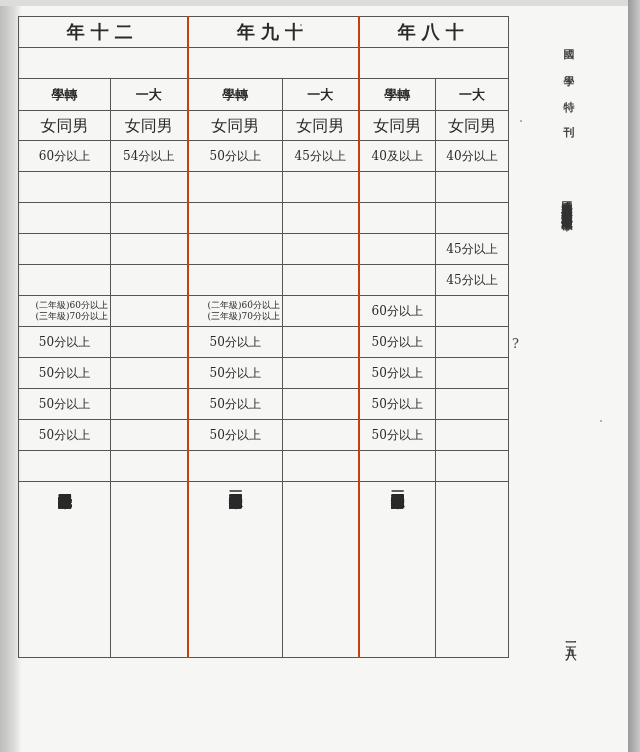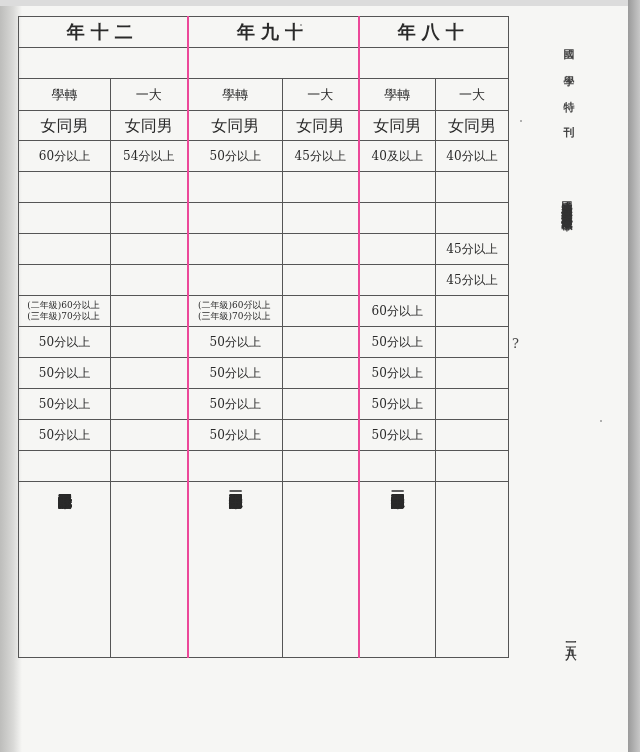--- a/index.html
+++ b/index.html
@@ -3,27 +3,27 @@
 <meta charset="utf-8">
 <style>
   html,body{margin:0;padding:0;}
   body{width:640px;height:752px;background:#e9e9e7;position:relative;overflow:hidden;font-family:"DejaVu Serif","Liberation Serif",serif;color:#2a2a2a;}
   .page{position:absolute;left:0;top:6px;width:628px;height:746px;background:#f6f6f4;}
   .leftshade{position:absolute;left:0;top:6px;width:22px;height:746px;background:linear-gradient(90deg,#bdbdbb 0%,#d9d9d7 60%,rgba(246,246,244,0) 100%);}
   .rightedge{position:absolute;left:628px;top:0;width:12px;height:752px;background:linear-gradient(90deg,#9a9a9a,#c8c8c8);}
   .topbar{position:absolute;left:0;top:0;width:640px;height:6px;background:#dcdcdc;}
   table.grid{position:absolute;left:18px;top:16px;border-collapse:collapse;table-layout:fixed;width:490px;}
   table.grid td{border:1px solid #555;padding:0;text-align:center;vertical-align:middle;font-size:12px;line-height:1;height:30px;overflow:hidden;white-space:nowrap;}
-  table.grid td.gsep{border-left:2px solid #ec4899;}
+  table.grid td.gsep{border-left:2px solid #c2410c;}
   table.grid tr.year td{height:30px;font-size:18px;letter-spacing:6px;font-weight:bold;}
   table.grid tr.blank td{height:30px;}
-  table.grid tr.sub td{height:31px;font-size:13px;font-weight:normal;margin-left:48px;}
+  table.grid tr.sub td{height:31px;font-size:13px;font-weight:bold;margin-left:48px;}
   table.grid tr.sex td{height:29px;font-size:16px;}
   table.grid tr.d td{height:30px;}
-  table.grid td.two{font-size:9px;line-height:11px;text-align:center;padding-right:2px;white-space:normal;}
+  table.grid td.two{font-size:9px;line-height:11px;text-align:right;padding-right:2px;white-space:normal;}
   table.grid tr.notes td{height:175px;vertical-align:top;}
   .vnote{writing-mode:vertical-rl;font-size:13px;line-height:16px;letter-spacing:0px;height:170px;margin:2px auto 0 auto;text-align:left;font-weight:bold;}
   .side-title{position:absolute;left:560px;top:40px;writing-mode:vertical-rl;font-size:11px;letter-spacing:26px;color:#444;font-weight:bold;}
   .side-sub{position:absolute;left:561px;top:192px;writing-mode:vertical-rl;font-size:11px;letter-spacing:1px;color:#333;font-weight:bold;line-height:1;}
   .pageno{position:absolute;left:562px;top:636px;writing-mode:vertical-rl;font-size:11px;color:#333;font-weight:bold;letter-spacing:2px;}
   .qmark{position:absolute;left:512px;top:336px;font-size:13px;color:#444;}
   .speck{position:absolute;width:2px;height:2px;background:#999;border-radius:1px;}
 </style>
 </head>
 <body>

